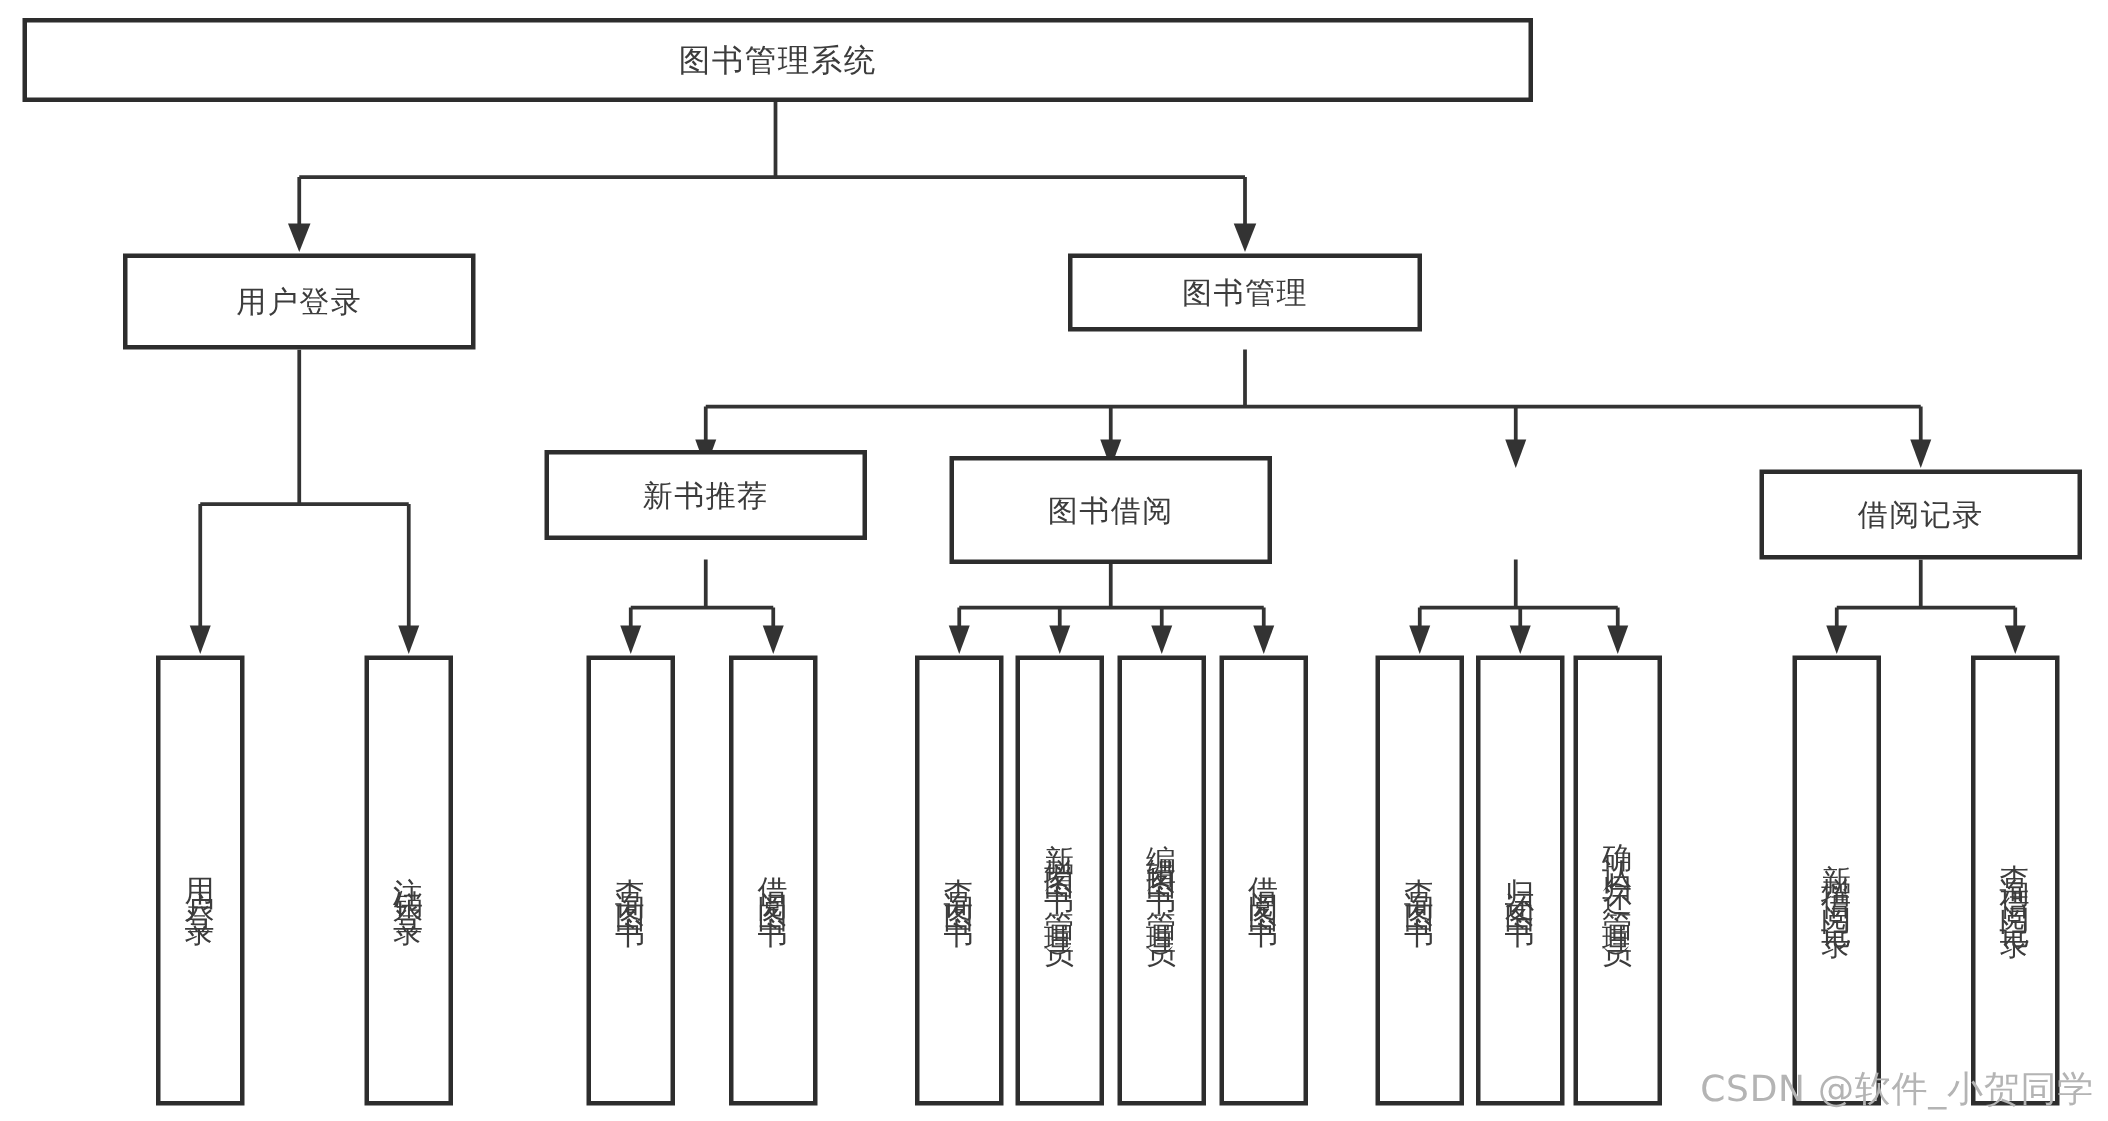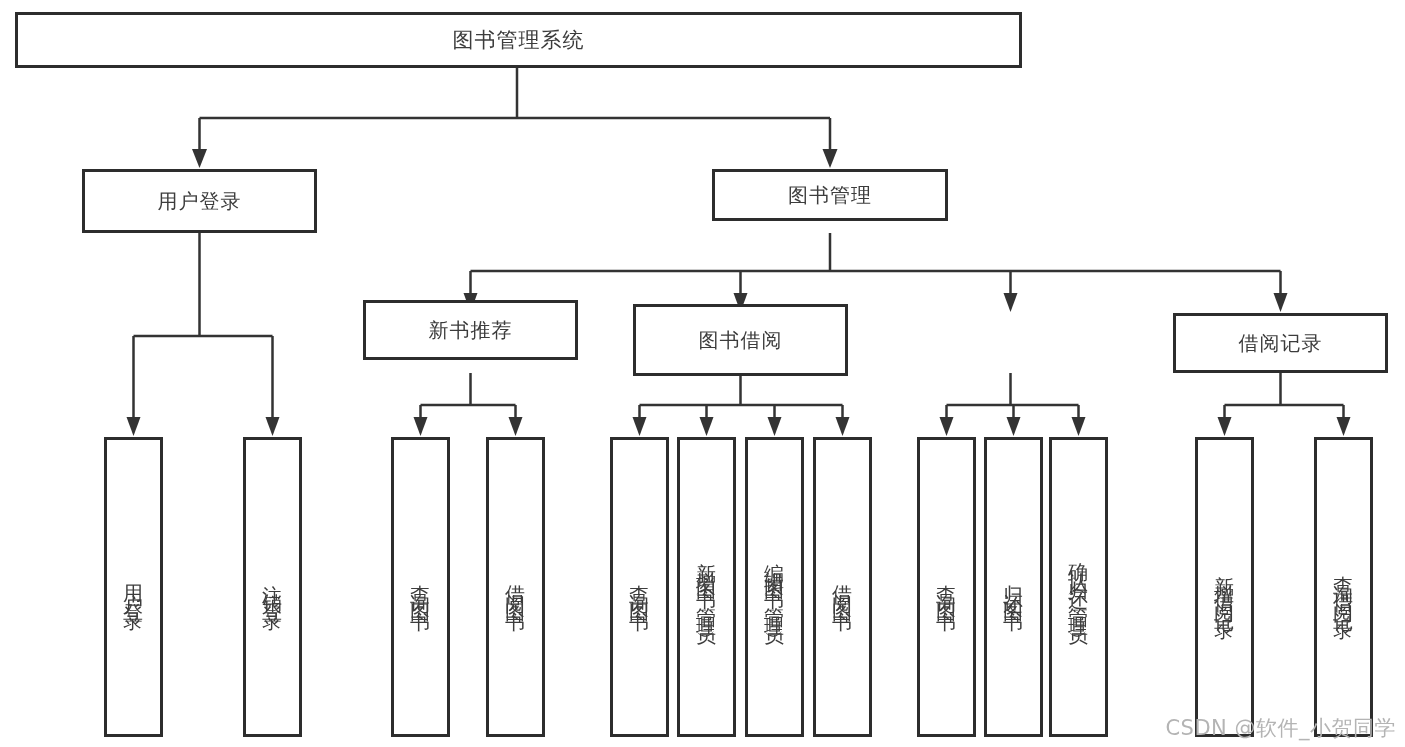--- a/index.html
+++ b/index.html
@@ -64,21 +64,21 @@
   .l-d1 { left: 984px;  }
   .l-d2 { left: 1049px; }
   .l-e0 { left: 1195px; }
   .l-e1 { left: 1314px; }
   .watermark {
     position: absolute;
     right: 9px;
     bottom: 5px;
     z-index: 3;
     color: #b4b4b4;
-    font-size: 21px;
+    font-size: 24px;
     letter-spacing: 0.5px;
     white-space: nowrap;
     margin-top: 47px;
   }
 </style>
 </head>
 <body>
 
 <div class="canvas">
 

